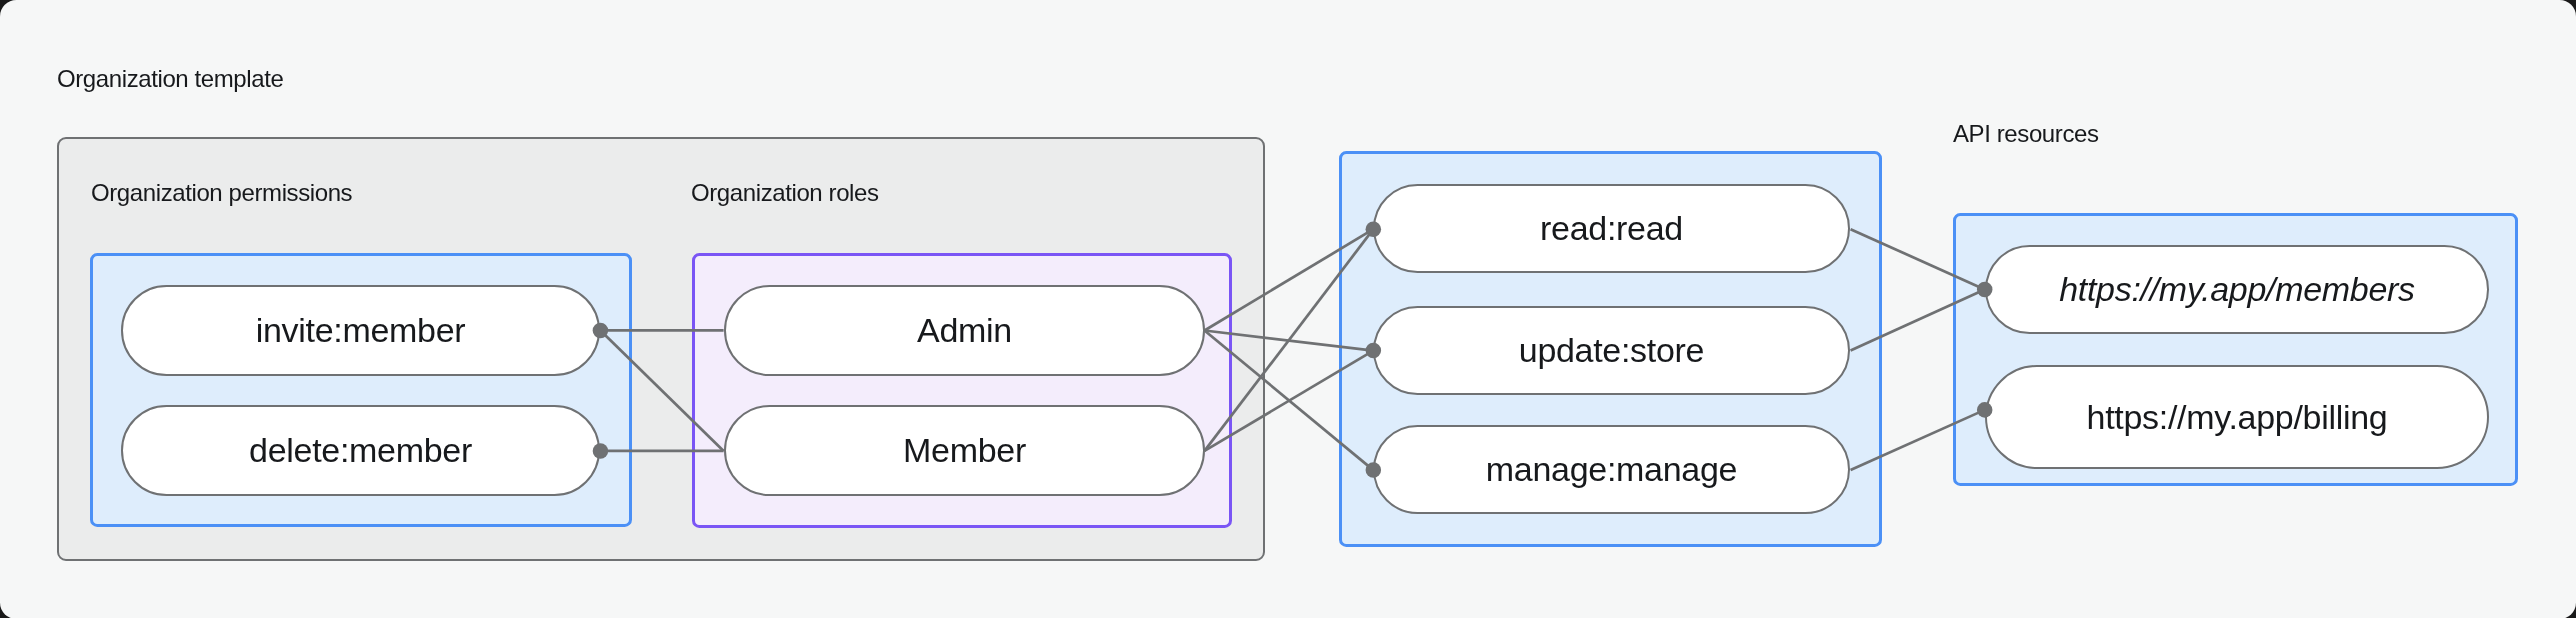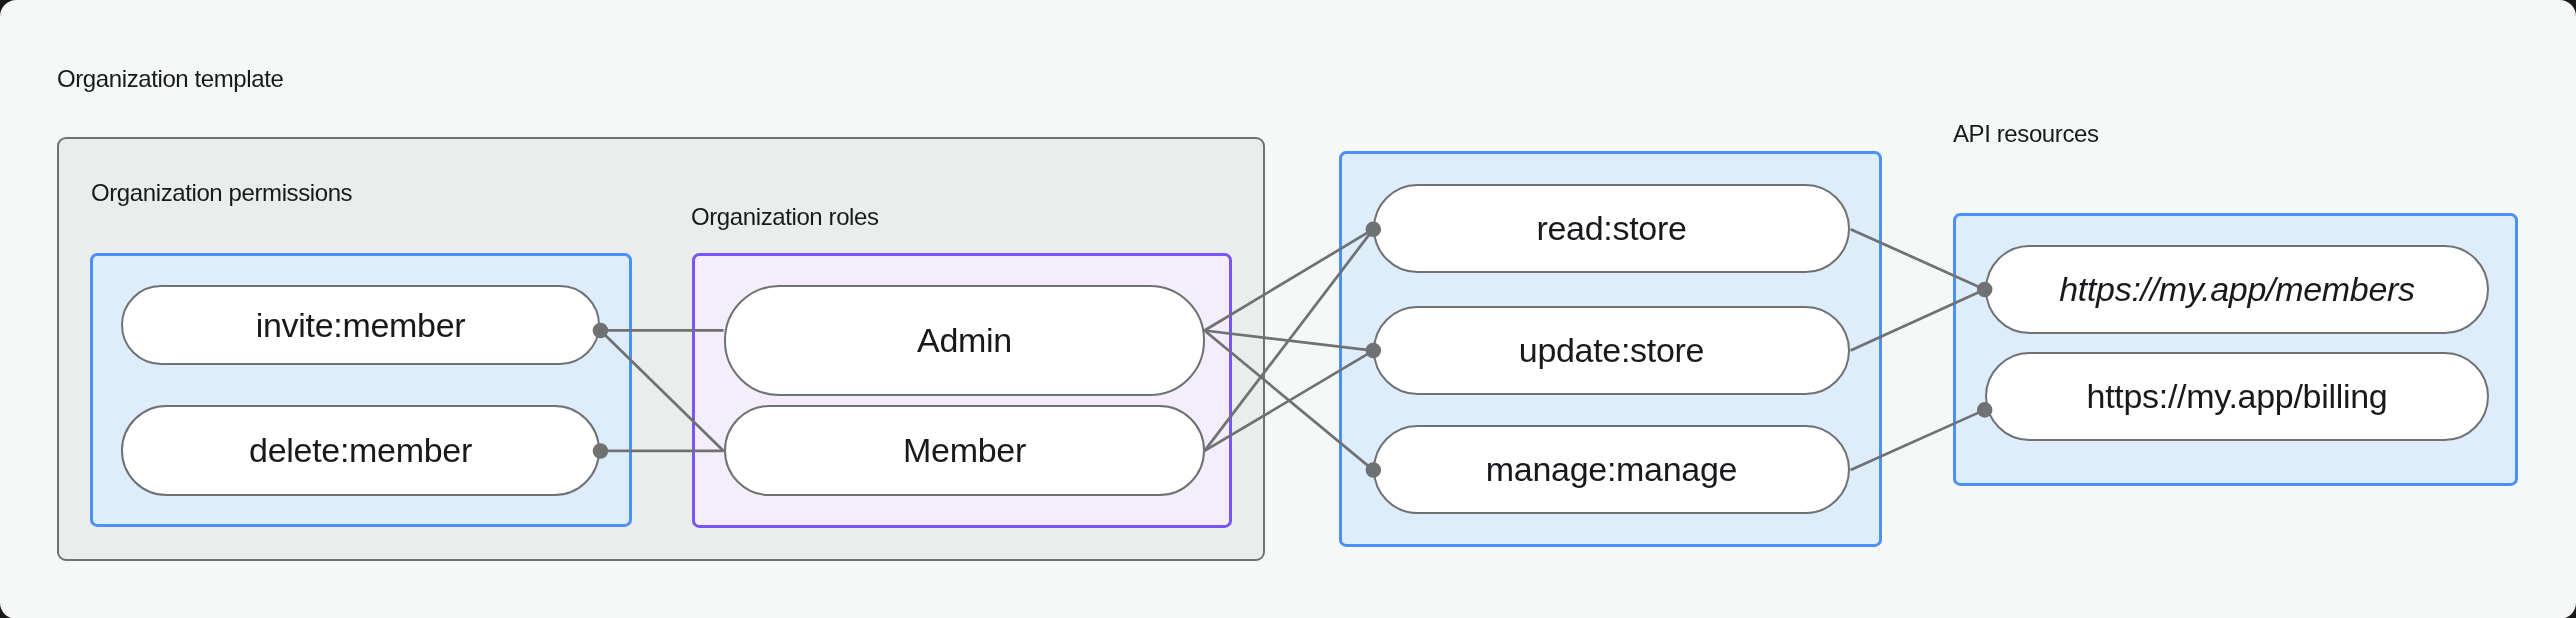--- a/index.html
+++ b/index.html
@@ -70,48 +70,48 @@
 
   <div class="heading" style="left:57px; top:67px;">Organization template</div>
 
 
   <div class="heading" style="left:1953px; top:122px;">API resources</div>
 
   <div class="group-box container-gray" style="left:57px; top:137px; width:1208px; height:424px;">
 
     <div class="heading" style="left:32px; top:42px;">Organization permissions</div>
 
-    <div class="heading" style="left:632px; top:42px;margin-top:24px;">Organization roles</div>
+    <div class="heading" style="left:632px; top:42px;">Organization roles</div>
   </div>
 
   <div class="group-box box-blue" style="left:90px; top:253px; width:542px; height:274px;"></div>
 
   <div class="group-box box-purple" style="left:692px; top:253px; width:540px; height:275px;"></div>
 
   <div class="group-box box-blue" style="left:1339px; top:151px; width:543px; height:396px;"></div>
 
   <div class="group-box box-blue" style="left:1953px; top:213px; width:565px; height:273px;"></div>
 
-  <div class="pill" style="left:121px; top:285px; width:479px; height:80px;">invite:member</div>
+  <div class="pill" style="left:121px; top:285px; width:479px; height:91px;">invite:member</div>
 
   <div class="pill" style="left:121px; top:405px; width:479px; height:91px;">delete:member</div>
 
-  <div class="pill" style="left:724px; top:285px; width:481px; height:111px;">Admin</div>
+  <div class="pill" style="left:724px; top:285px; width:481px; height:91px;">Admin</div>
 
   <div class="pill" style="left:724px; top:405px; width:481px; height:91px;">Member</div>
 
-  <div class="pill" style="left:1373px; top:184px; width:477px; height:89px;">read:store</div>
+  <div class="pill" style="left:1373px; top:184px; width:477px; height:89px;">read:read</div>
 
   <div class="pill" style="left:1373px; top:306px; width:477px; height:89px;text-align:center;">update:store</div>
 
   <div class="pill" style="left:1373px; top:425px; width:477px; height:89px;">manage:manage</div>
 
   <div class="pill" style="left:1985px; top:245px; width:504px; height:89px;font-style:italic;">https://my.app/members</div>
 
-  <div class="pill" style="left:1985px; top:352px; width:504px; height:89px;">https://my.app/billing</div>
+  <div class="pill" style="left:1985px; top:365px; width:504px; height:104px;">https://my.app/billing</div>
 
   <svg class="edges" width="2576" height="619" viewBox="0 0 2823 678">
       <line x1="658" y1="362" x2="793" y2="362" stroke="#6F7173" stroke-width="3"></line>
       <line x1="658" y1="362" x2="793" y2="494" stroke="#6F7173" stroke-width="3"></line>
       <line x1="658" y1="494" x2="793" y2="494" stroke="#6F7173" stroke-width="3"></line>
       <line x1="1320" y1="362" x2="1505" y2="251" stroke="#6F7173" stroke-width="3"></line>
       <line x1="1320" y1="362" x2="1505" y2="384" stroke="#6F7173" stroke-width="3"></line>
       <line x1="1320" y1="362" x2="1505" y2="515" stroke="#6F7173" stroke-width="3"></line>
       <line x1="1320" y1="494" x2="1505" y2="251" stroke="#6F7173" stroke-width="3"></line>
       <line x1="1320" y1="494" x2="1505" y2="384" stroke="#6F7173" stroke-width="3"></line>

